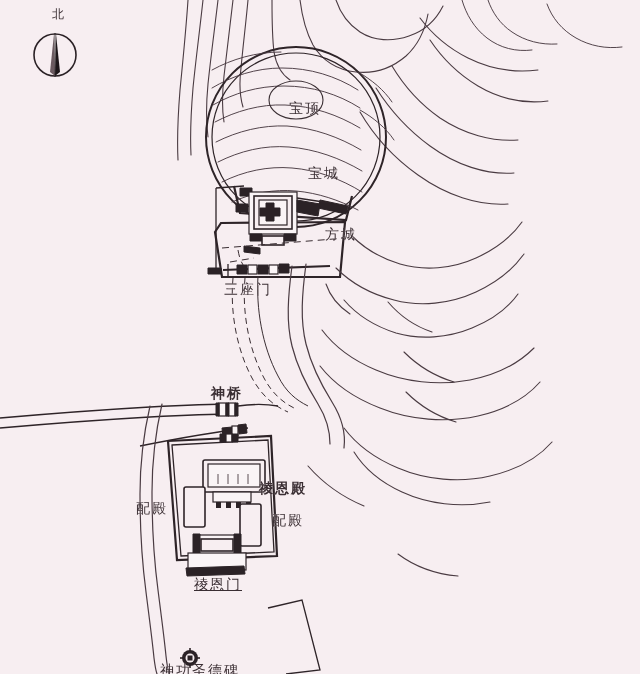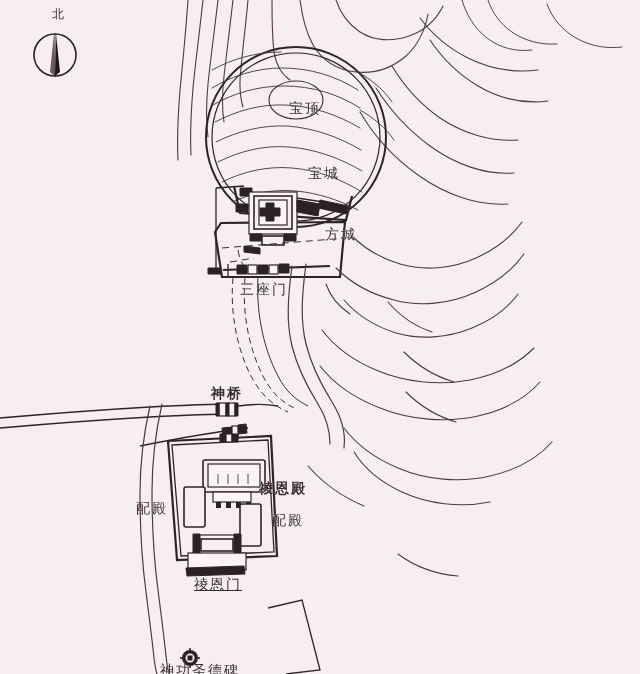--- a/index.html
+++ b/index.html
@@ -237,21 +237,21 @@
       <line x1="55" y1="33" x2="55" y2="77" stroke="#1d1619" stroke-width="0.8"></line>
     </g>
 
   </svg>
 
   <div class="lbl compass" style="left:52px;top:6px;">北</div>
 
   <div class="lbl" style="left:289px;top:100px;">宝顶</div>
   <div class="lbl" style="left:308px;top:165px;">宝城</div>
   <div class="lbl" style="left:292px;top:226px;margin-left:33px;">方城</div>
-  <div class="lbl" style="left:240px;top:281px;">三座门</div>
+  <div class="lbl" style="left:224px;top:281px;">三座门</div>
   <div class="lbl" style="left:211px;top:385px;font-weight:bold;">神桥</div>
   <div class="lbl" style="left:259px;top:480px;font-weight:bold;">祾恩殿</div>
   <div class="lbl" style="left:136px;top:500px;">配殿</div>
   <div class="lbl" style="left:272px;top:512px;">配殿</div>
   <div class="lbl" style="left:194px;top:576px;text-decoration:underline;">祾恩门</div>
   <div class="lbl" style="left:160px;top:630px;margin-top:32px;">神功圣德碑</div>
 
 </div>
 
 </body></html>

